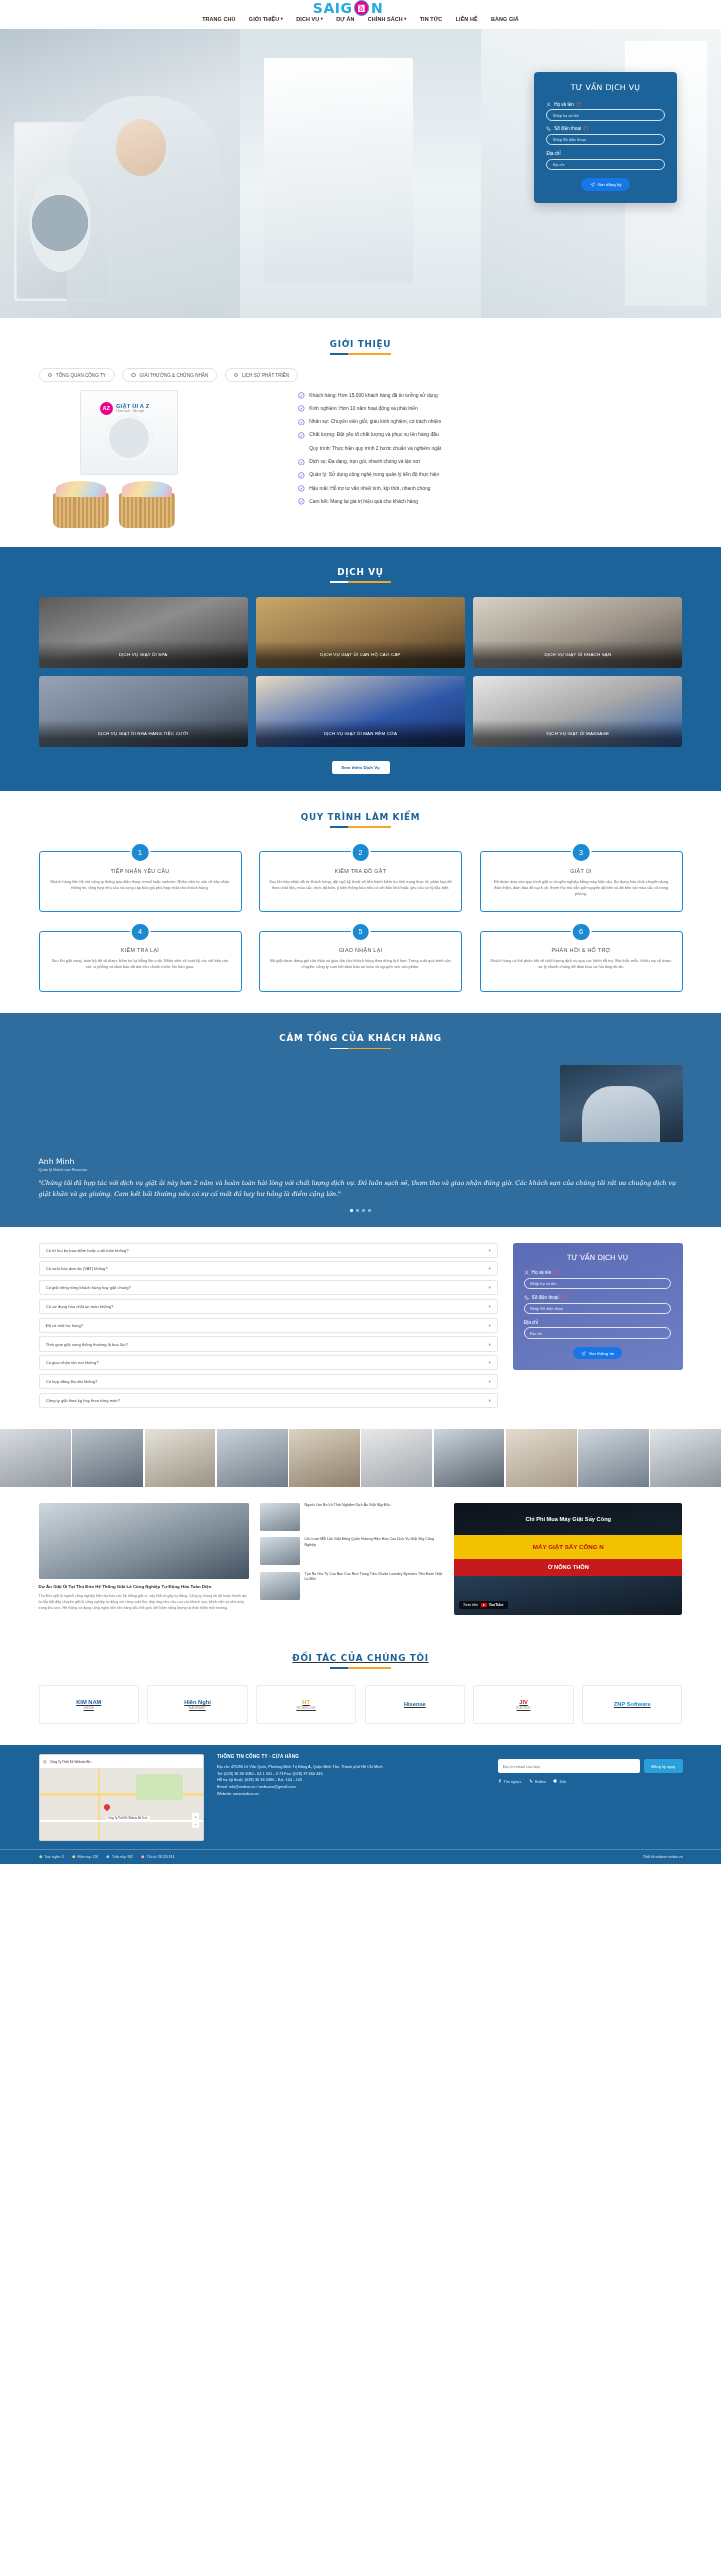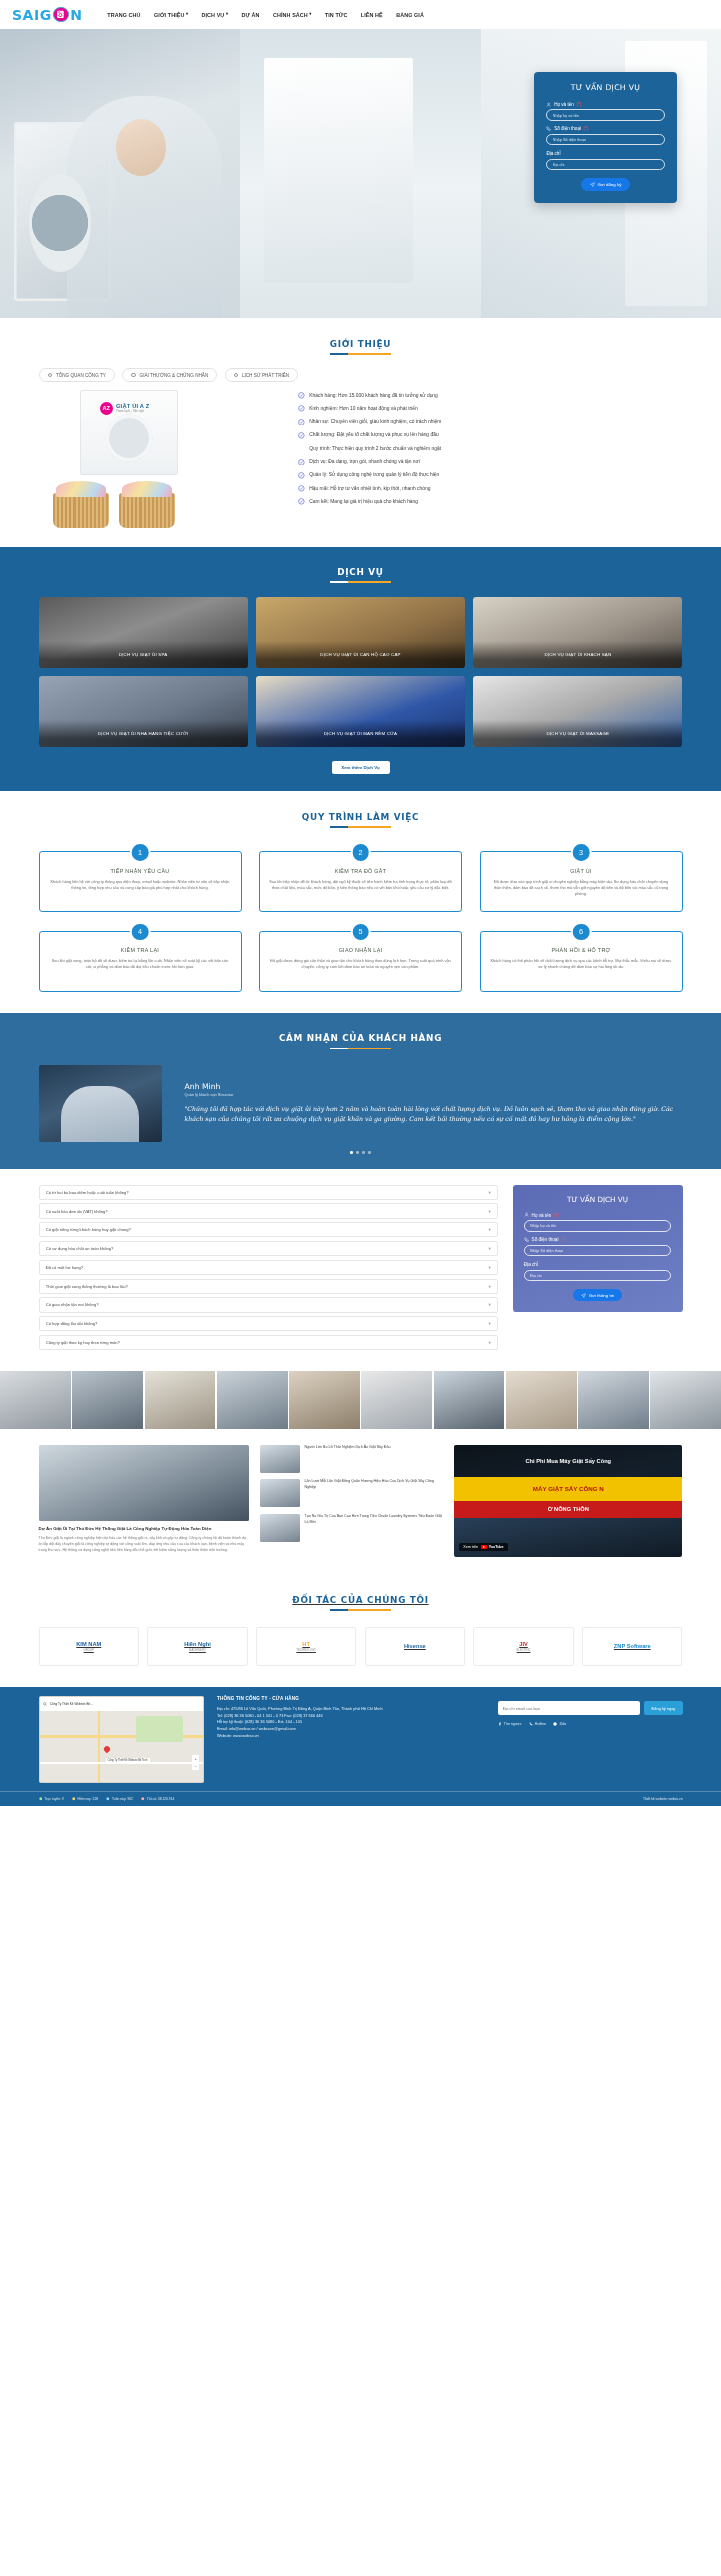--- a/index.html
+++ b/index.html
@@ -2,21 +2,21 @@
 <html lang="vi" style="font-size:8.2px"><head>
 <meta charset="utf-8">
 <title>Saigon Laundry</title>
 <style>
   *{box-sizing:border-box;margin:0;padding:0;}
   body{width:721px;font-family:"Liberation Sans",sans-serif;background:#ffffff;color:#333;}
   .wrap{width:721px;margin:0 auto;}
   .container{width:644px;margin:0 auto;}
 
   
-  .header{height:29px;background:#fff;display:flex;align-items:center;padding:0 12px;}
+  .header{height:29px;background:#fff;display:flex;align-items:center;padding:0 31px;flex-direction:column;}
   .logo{display:flex;align-items:center;gap:1px;margin-right:25px;}
   .logo-text{font-size:14px;font-weight:700;color:#29a9e1;letter-spacing:0.5px;font-family:"DejaVu Sans",sans-serif;}
   .logo-badge{width:15.5px;height:15.5px;border-radius:50%;border:1px solid #29a9e1;background:#ec008c;display:inline-flex;align-items:center;justify-content:center;margin:0 0.5px;}
   .logo-badge svg{width:8.8px;height:8.8px;}
   .nav{display:flex;align-items:center;gap:13.4px;font-size:5.4px;font-weight:700;color:#2b2b2b;letter-spacing:0.1px;}
   .nav-item{display:flex;align-items:center;gap:1.5px;cursor:pointer;white-space:nowrap;}
   .caret{font-size:4.1px;line-height:1;}
 
   
   .hero{position:relative;height:289px;overflow:hidden;background:#cfd8dc;}
@@ -117,21 +117,21 @@
   .pgrid{display:grid;grid-template-columns:repeat(3,1fr);gap:18.5px 17.5px;margin-top:20.6px;}
   .pcard{border:0.8px solid #1b8ad1;border-radius:3.1px;padding:15.5px 9.3px 9.3px;position:relative;text-align:center;min-height:61px;}
   .pnum{position:absolute;top:-10.3px;left:50%;transform:translateX(-50%);width:20.6px;height:20.6px;border-radius:50%;
       background:#1b8ad1;color:#fff;display:flex;align-items:center;justify-content:center;font-size:7.2px;
       border:2.6px solid #fff;}
   .pcard h4{font-size:5.4px;color:#4a5a4a;font-weight:400;letter-spacing:0.3px;margin-bottom:4.6px;}
   .pcard p{font-size:3.9px;color:#6d6d6d;line-height:1.6;}
 
   
   .testi{background:#2f6d9e;padding:3.1px 0 15.5px;}
-  .tbox{display:flex;gap:23px;align-items:center;margin-top:12.4px;}
+  .tbox{display:flex;gap:14px;align-items:flex-end;margin-top:12.4px;flex-direction:column;}
   .tphoto{width:123px;height:77px;border-radius:2.1px;flex:none;
       background:linear-gradient(160deg,#233b52,#3f5d79 45%,#1c2c3d);position:relative;overflow:hidden;}
   .tphoto:after{content:"";position:absolute;left:18%;bottom:0;width:64%;height:72%;border-radius:31px 31px 0 0;
       background:linear-gradient(170deg,#e7eef4,#b9c8d6);opacity:.85;}
   .tinfo{flex:1;color:#fff;padding-top:1px;}
   .tname{font-size:7.7px;font-weight:400;margin-bottom:1px;font-family:"DejaVu Sans",sans-serif;}
   .trole{font-size:3.9px;color:#cfe0ee;margin-bottom:6.2px;}
   .tquote{font-size:6.2px;line-height:1.75;color:#fff;font-style:italic;font-family:"DejaVu Serif",serif;}
   .dots{display:flex;gap:3.6px;justify-content:center;margin-top:9.3px;}
   .dots i{width:2.6px;height:2.6px;border-radius:50%;background:rgba(255,255,255,.5);display:block;}
@@ -471,21 +471,21 @@
             <div class="ph ph-f"></div>
             <div class="cap">DỊCH VỤ GIẶT ỦI MASSAGE</div>
           </div>
       </div>
       <button class="more-btn">Xem thêm Dịch Vụ</button>
     </div>
   </div>
 
   <div class="process">
     <div class="sec-title">
-      <h2>QUY TRÌNH LÀM VIỆC</h2>
+      <h2>QUY TRÌNH LÀM KIỂM</h2>
       <div class="rule">
           <i></i>
           <i></i>
         </div>
     </div>
     <div class="container">
       <div class="pgrid">
         <div class="pcard">
             <div class="pnum">1</div>
             <h4>TIẾP NHẬN YÊU CẦU</h4>
@@ -515,21 +515,21 @@
             <div class="pnum">6</div>
             <h4>PHẢN HỒI &amp; HỖ TRỢ</h4>
             <p>Khách hàng có thể phản hồi về chất lượng dịch vụ qua các kênh hỗ trợ. Mọi thắc mắc, khiếu nại sẽ được xử lý nhanh chóng để đảm bảo sự hài lòng tối đa.</p>
           </div>
       </div>
     </div>
   </div>
 
   <div class="testi">
     <div class="sec-title light">
-      <h2>CẢM NHẬN CỦA KHÁCH HÀNG</h2>
+      <h2>CẢM TỔNG CỦA KHÁCH HÀNG</h2>
       <div class="rule">
           <i></i>
           <i></i>
         </div>
     </div>
     <div class="container">
       <div class="tbox">
         <div class="tphoto"></div>
         <div class="tinfo">
           <div class="tname">Anh Minh</div>

